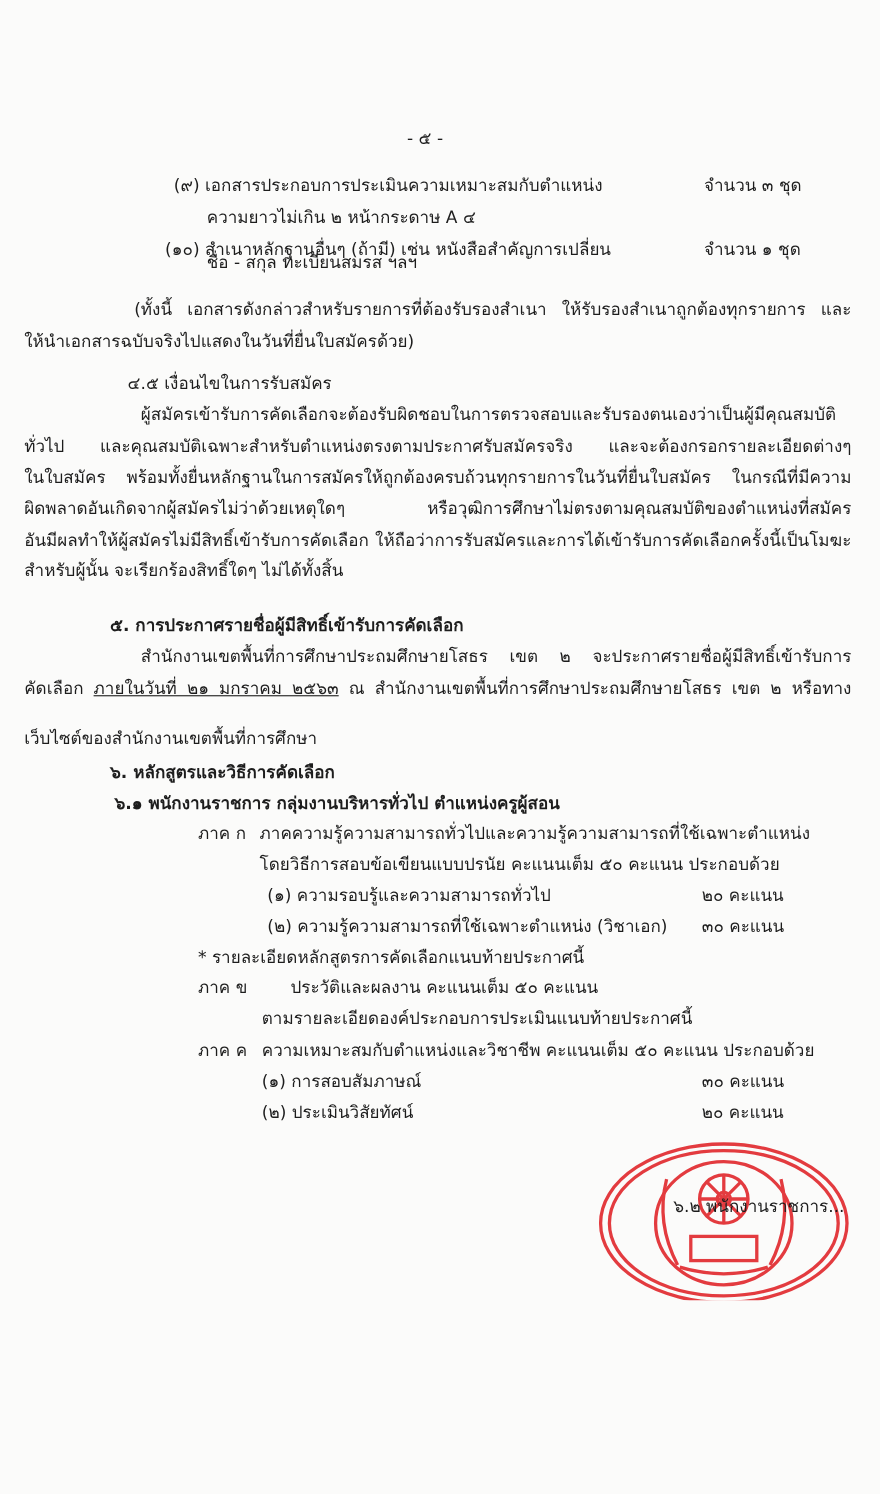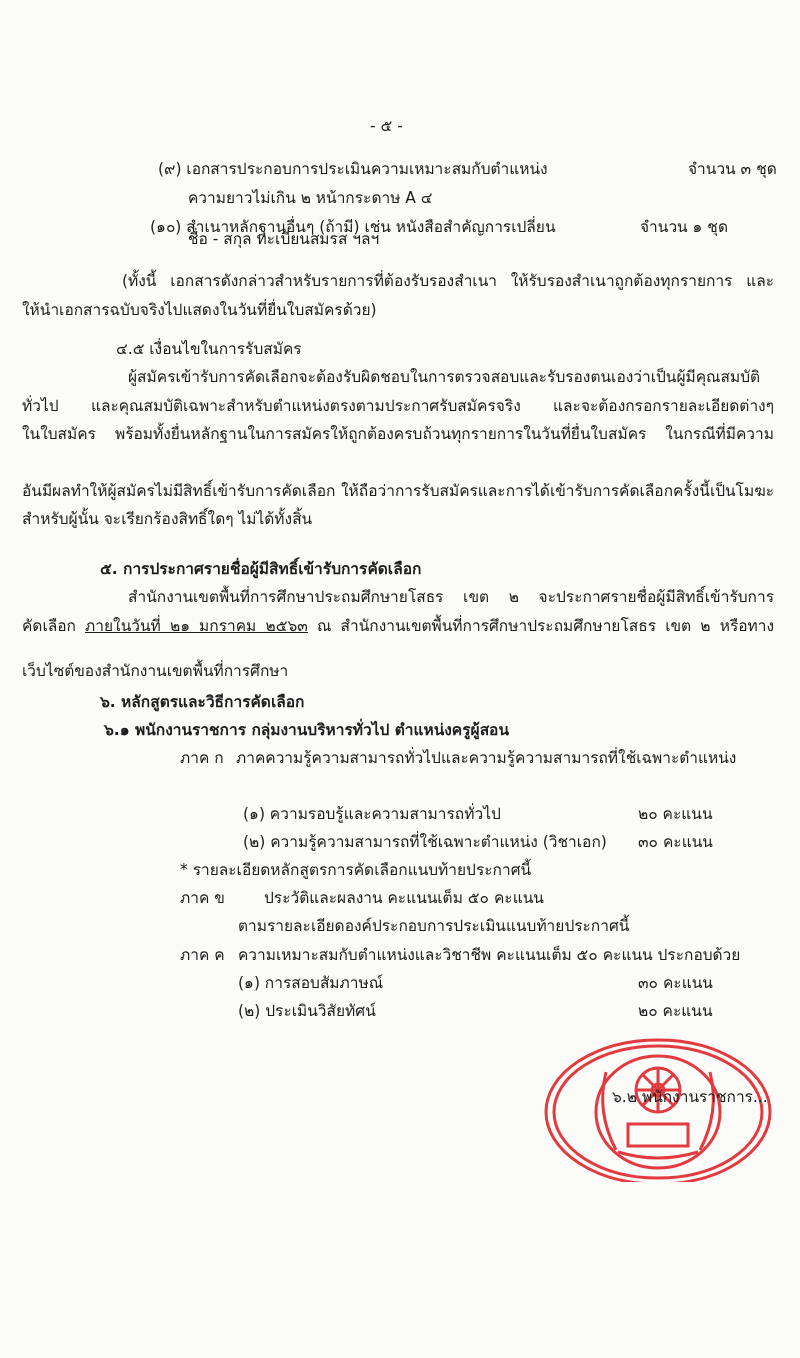--- a/index.html
+++ b/index.html
@@ -23,47 +23,49 @@
     .stamp-text { position: absolute; left: 612px; top: 1084px; line-height: 26px; white-space: nowrap; }
   </style>
 </head>
 <body>
 
 <div class="page">
 
   <div class="line" style="left:370px; top:113px;">- ๕ -</div>
 
   <div class="line" style="left:158px; top:156px;">(๙) เอกสารประกอบการประเมินความเหมาะสมกับตำแหน่ง</div>
-  <div class="right" style="left:640px; top:156px;margin-left:48px;">จำนวน ๓ ชุด</div>
+  <div class="right" style="left:640px; top:156px;">จำนวน ๓ ชุด</div>
   <div class="line" style="left:188px; top:185px;">ความยาวไม่เกิน ๒ หน้ากระดาษ A ๔</div>
 
   <div class="line" style="left:150px; top:214px;">(๑๐) สำเนาหลักฐานอื่นๆ (ถ้ามี) เช่น หนังสือสำคัญการเปลี่ยน</div>
   <div class="right" style="left:640px; top:214px;">จำนวน ๑ ชุด</div>
   <div class="line" style="left:188px; top:226px;">ชื่อ - สกุล ทะเบียนสมรส ฯลฯ</div>
 
   <div class="line" style="left:122px; top:268px; width:652px; text-align:justify; text-align-last:justify;">(ทั้งนี้ เอกสารดังกล่าวสำหรับรายการที่ต้องรับรองสำเนา ให้รับรองสำเนาถูกต้องทุกรายการ และ</div>
   <div class="line" style="left:22px; top:297px;">ให้นำเอกสารฉบับจริงไปแสดงในวันที่ยื่นใบสมัครด้วย)</div>
 
   <div class="line" style="left:116px; top:336px;">๔.๕ เงื่อนไขในการรับสมัคร</div>
   <div class="line" style="left:128px; top:364px; width:646px; text-align:justify; text-align-last:justify;">ผู้สมัครเข้ารับการคัดเลือกจะต้องรับผิดชอบในการตรวจสอบและรับรองตนเองว่าเป็นผู้มีคุณสมบัติ</div>
   <div class="just" style="top:393px;">ทั่วไป และคุณสมบัติเฉพาะสำหรับตำแหน่งตรงตามประกาศรับสมัครจริง และจะต้องกรอกรายละเอียดต่างๆ</div>
   <div class="just" style="top:421px;">ในใบสมัคร พร้อมทั้งยื่นหลักฐานในการสมัครให้ถูกต้องครบถ้วนทุกรายการในวันที่ยื่นใบสมัคร ในกรณีที่มีความ</div>
+  <div class="just" style="top:449px;">ผิดพลาดอันเกิดจากผู้สมัครไม่ว่าด้วยเหตุใดๆ หรือวุฒิการศึกษาไม่ตรงตามคุณสมบัติของตำแหน่งที่สมัคร</div>
   <div class="just" style="top:478px;">อันมีผลทำให้ผู้สมัครไม่มีสิทธิ์เข้ารับการคัดเลือก ให้ถือว่าการรับสมัครและการได้เข้ารับการคัดเลือกครั้งนี้เป็นโมฆะ</div>
   <div class="line" style="left:22px; top:506px;">สำหรับผู้นั้น จะเรียกร้องสิทธิ์ใดๆ ไม่ได้ทั้งสิ้น</div>
 
   <div class="line bold" style="left:100px; top:556px;">๕.  การประกาศรายชื่อผู้มีสิทธิ์เข้ารับการคัดเลือก</div>
   <div class="line" style="left:128px; top:584px; width:646px; text-align:justify; text-align-last:justify;">สำนักงานเขตพื้นที่การศึกษาประถมศึกษายโสธร เขต ๒ จะประกาศรายชื่อผู้มีสิทธิ์เข้ารับการ</div>
   <div class="line" style="left:22px; top:613px; width:752px; text-align:justify; text-align-last:justify;"><span>คัดเลือก </span><span class="u">ภายในวันที่ ๒๑ มกราคม ๒๕๖๓</span><span> ณ สำนักงานเขตพื้นที่การศึกษาประถมศึกษายโสธร เขต ๒ หรือทาง</span></div>
   <div class="line" style="left:22px; top:641px;margin-top:17px;">เว็บไซต์ของสำนักงานเขตพื้นที่การศึกษา</div>
 
   <div class="line bold" style="left:100px; top:689px;">๖.  หลักสูตรและวิธีการคัดเลือก</div>
   <div class="line bold" style="left:104px; top:717px;">๖.๑ พนักงานราชการ  กลุ่มงานบริหารทั่วไป  ตำแหน่งครูผู้สอน</div>
 
   <div class="line" style="left:180px; top:745px;">ภาค ก</div>
   <div class="line" style="left:236px; top:745px;">ภาคความรู้ความสามารถทั่วไปและความรู้ความสามารถที่ใช้เฉพาะตำแหน่ง</div>
+  <div class="line" style="left:236px; top:773px;">โดยวิธีการสอบข้อเขียนแบบปรนัย คะแนนเต็ม ๕๐ คะแนน ประกอบด้วย</div>
   <div class="line" style="left:243px; top:801px;">(๑) ความรอบรู้และความสามารถทั่วไป</div>
   <div class="right" style="left:638px; top:801px;">๒๐  คะแนน</div>
   <div class="line" style="left:243px; top:829px;">(๒) ความรู้ความสามารถที่ใช้เฉพาะตำแหน่ง (วิชาเอก)</div>
   <div class="right" style="left:638px; top:829px;">๓๐  คะแนน</div>
 
   <div class="line" style="left:180px; top:857px;">* รายละเอียดหลักสูตรการคัดเลือกแนบท้ายประกาศนี้</div>
 
   <div class="line" style="left:180px; top:885px;">ภาค ข</div>
   <div class="line" style="left:238px; top:885px;margin-left:26px;">ประวัติและผลงาน  คะแนนเต็ม  ๕๐  คะแนน</div>
   <div class="line" style="left:238px; top:913px;">ตามรายละเอียดองค์ประกอบการประเมินแนบท้ายประกาศนี้</div>

